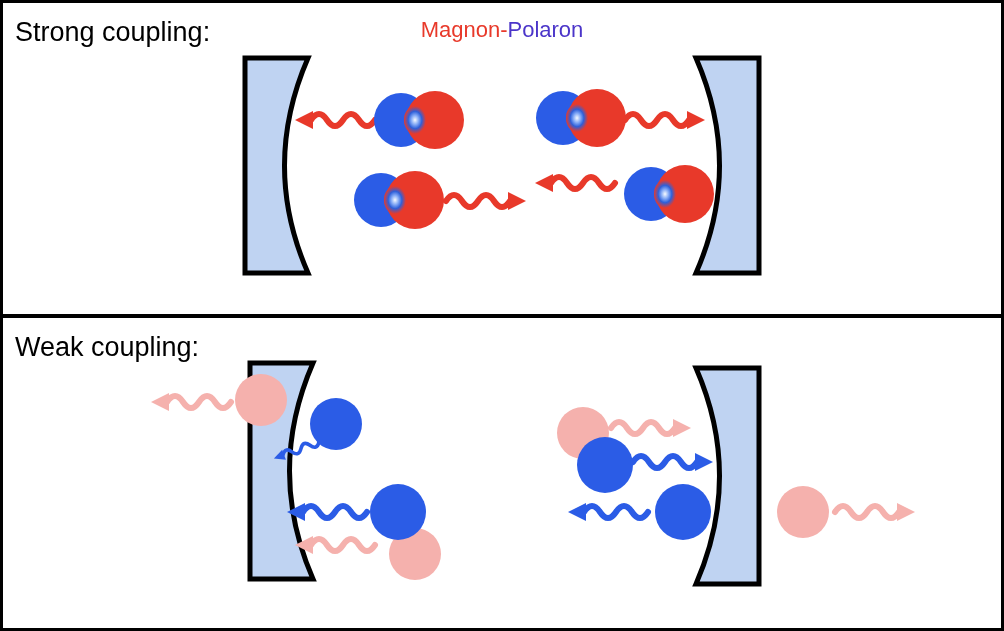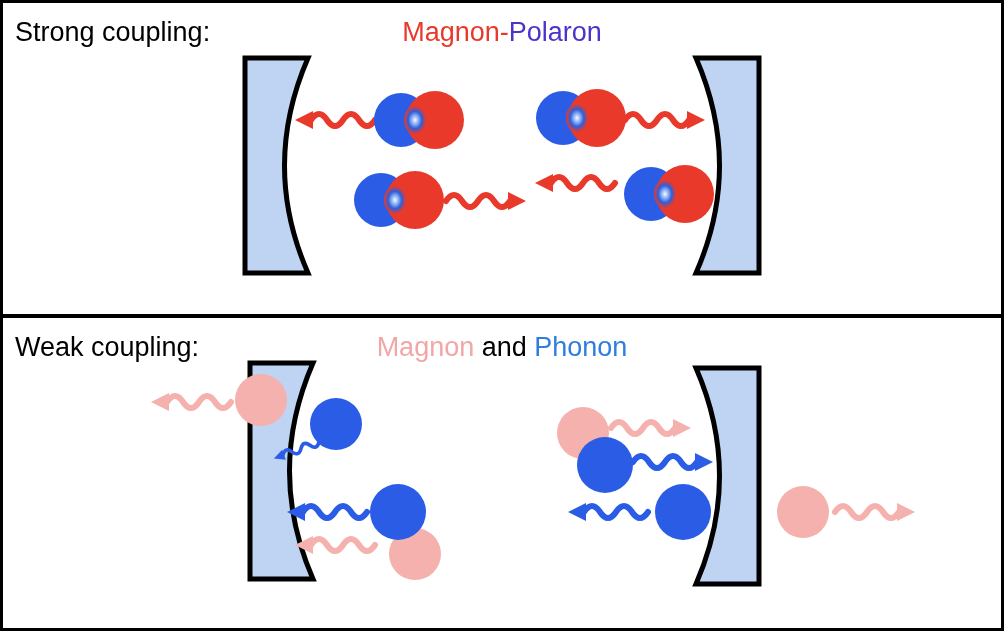--- a/index.html
+++ b/index.html
@@ -40,21 +40,21 @@
     color: #000;
     z-index: 2;
     white-space: pre;
   }
   .panel-title {
     position: absolute;
     left: 0;
     right: 0;
     top: 14px;
     text-align: center;
-    font-size: 27px;
+    font-size: 22px;
     z-index: 2;
     white-space: pre;
   }
   .t-red    { color: var(--red); }
   .t-purple { color: var(--polaron_purple); }
   .t-magnon { color: var(--magnon_text_pink); }
   .t-and    { color: #000; }
   .t-phonon { color: var(--phonon_text_blue); }
 </style>
 </head>
@@ -103,21 +103,20 @@
         <use href="#mp" transform="translate(415,117)"></use>
         <use href="#mp" transform="translate(577,115)"></use>
         <use href="#mp" transform="translate(395,197)"></use>
         <use href="#mp" transform="translate(665,191)"></use>
       </g>
     </svg>
   </section>
 
   <section class="panel panel-weak">
     <div class="panel-label">Weak coupling:</div>
-    <div class="panel-title"><span class="t-magnon">Magnon</span><span class="t-and"> and </span><span class="t-phonon">Phonon</span></div>
 
     <svg class="scene" viewBox="0 0 998 310" width="998" height="310">
 
       <g>
         <path class="mirror" d="M 247,45 L 310,45 Q 263,153 310,261 L 247,261 Z" style="fill:var(--mirror_fill);stroke:var(--outline)" stroke-width="5"></path>
         <path class="mirror" d="M 756,50 L 693,50 Q 740,158 693,266 L 756,266 Z" style="fill:var(--mirror_fill);stroke:var(--outline)" stroke-width="5"></path>
       </g>
 
       <g style="color:var(--pink)">
         <use href="#warrow" transform="translate(228,84) rotate(180)"></use>

